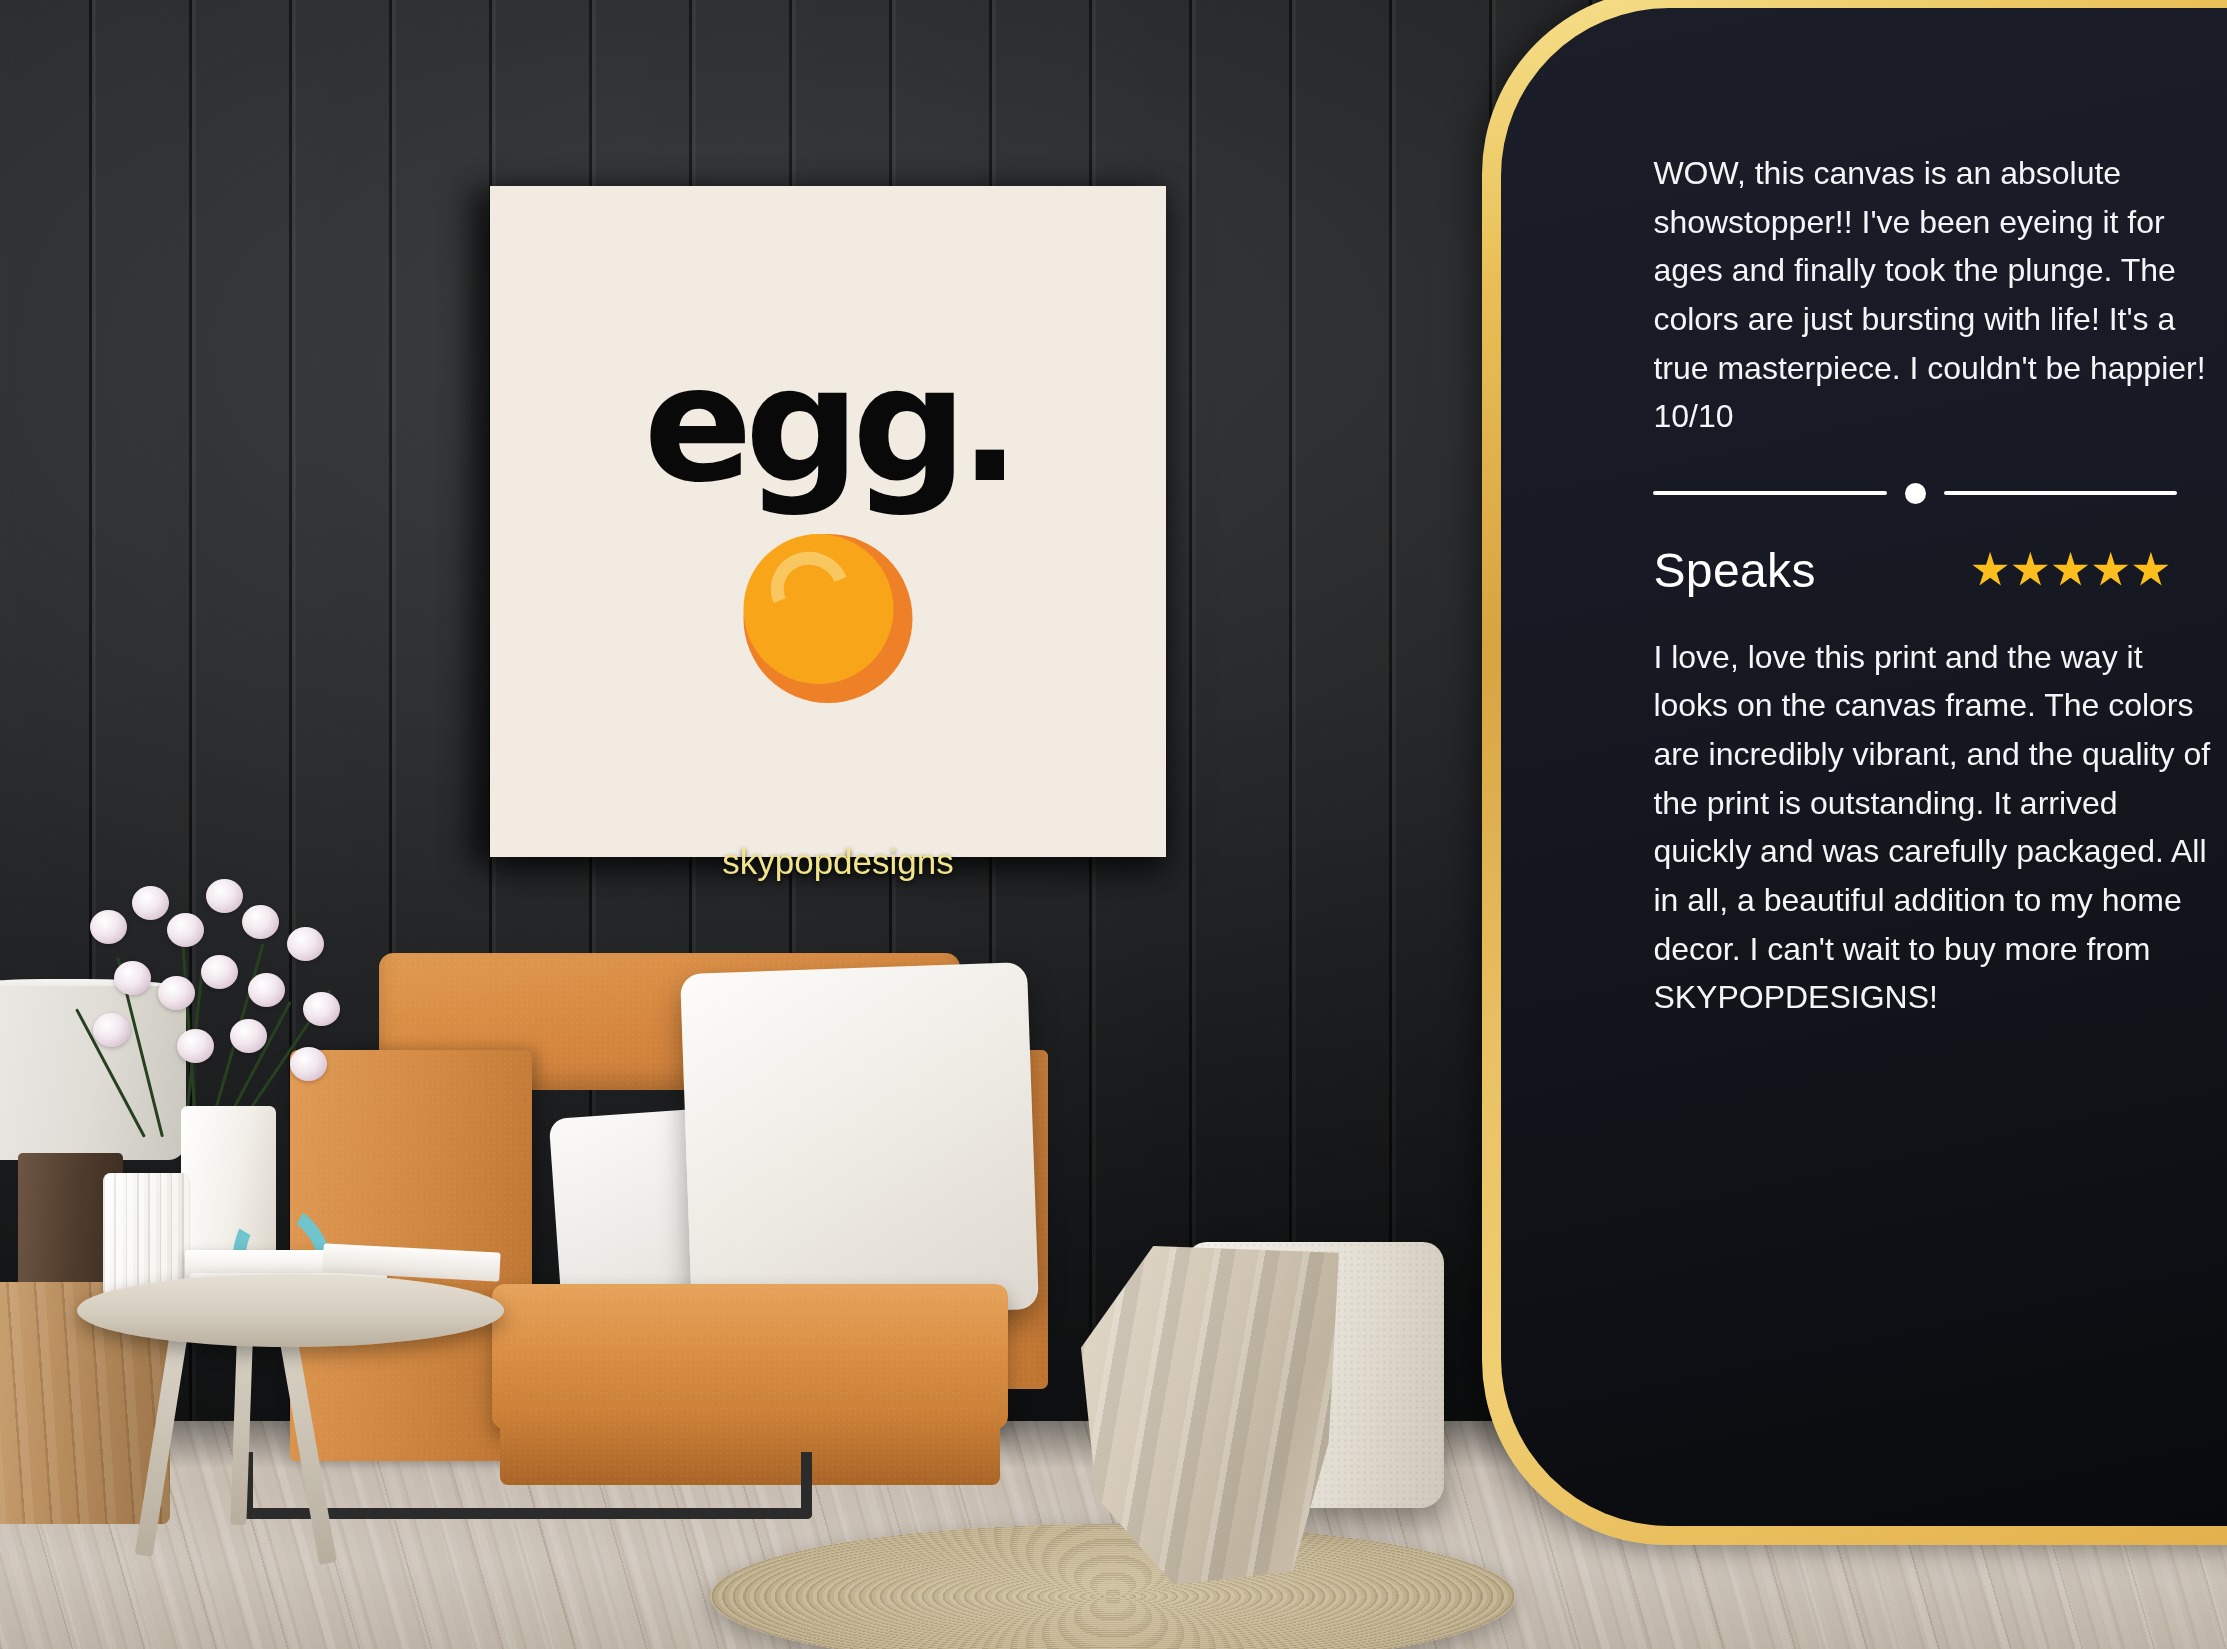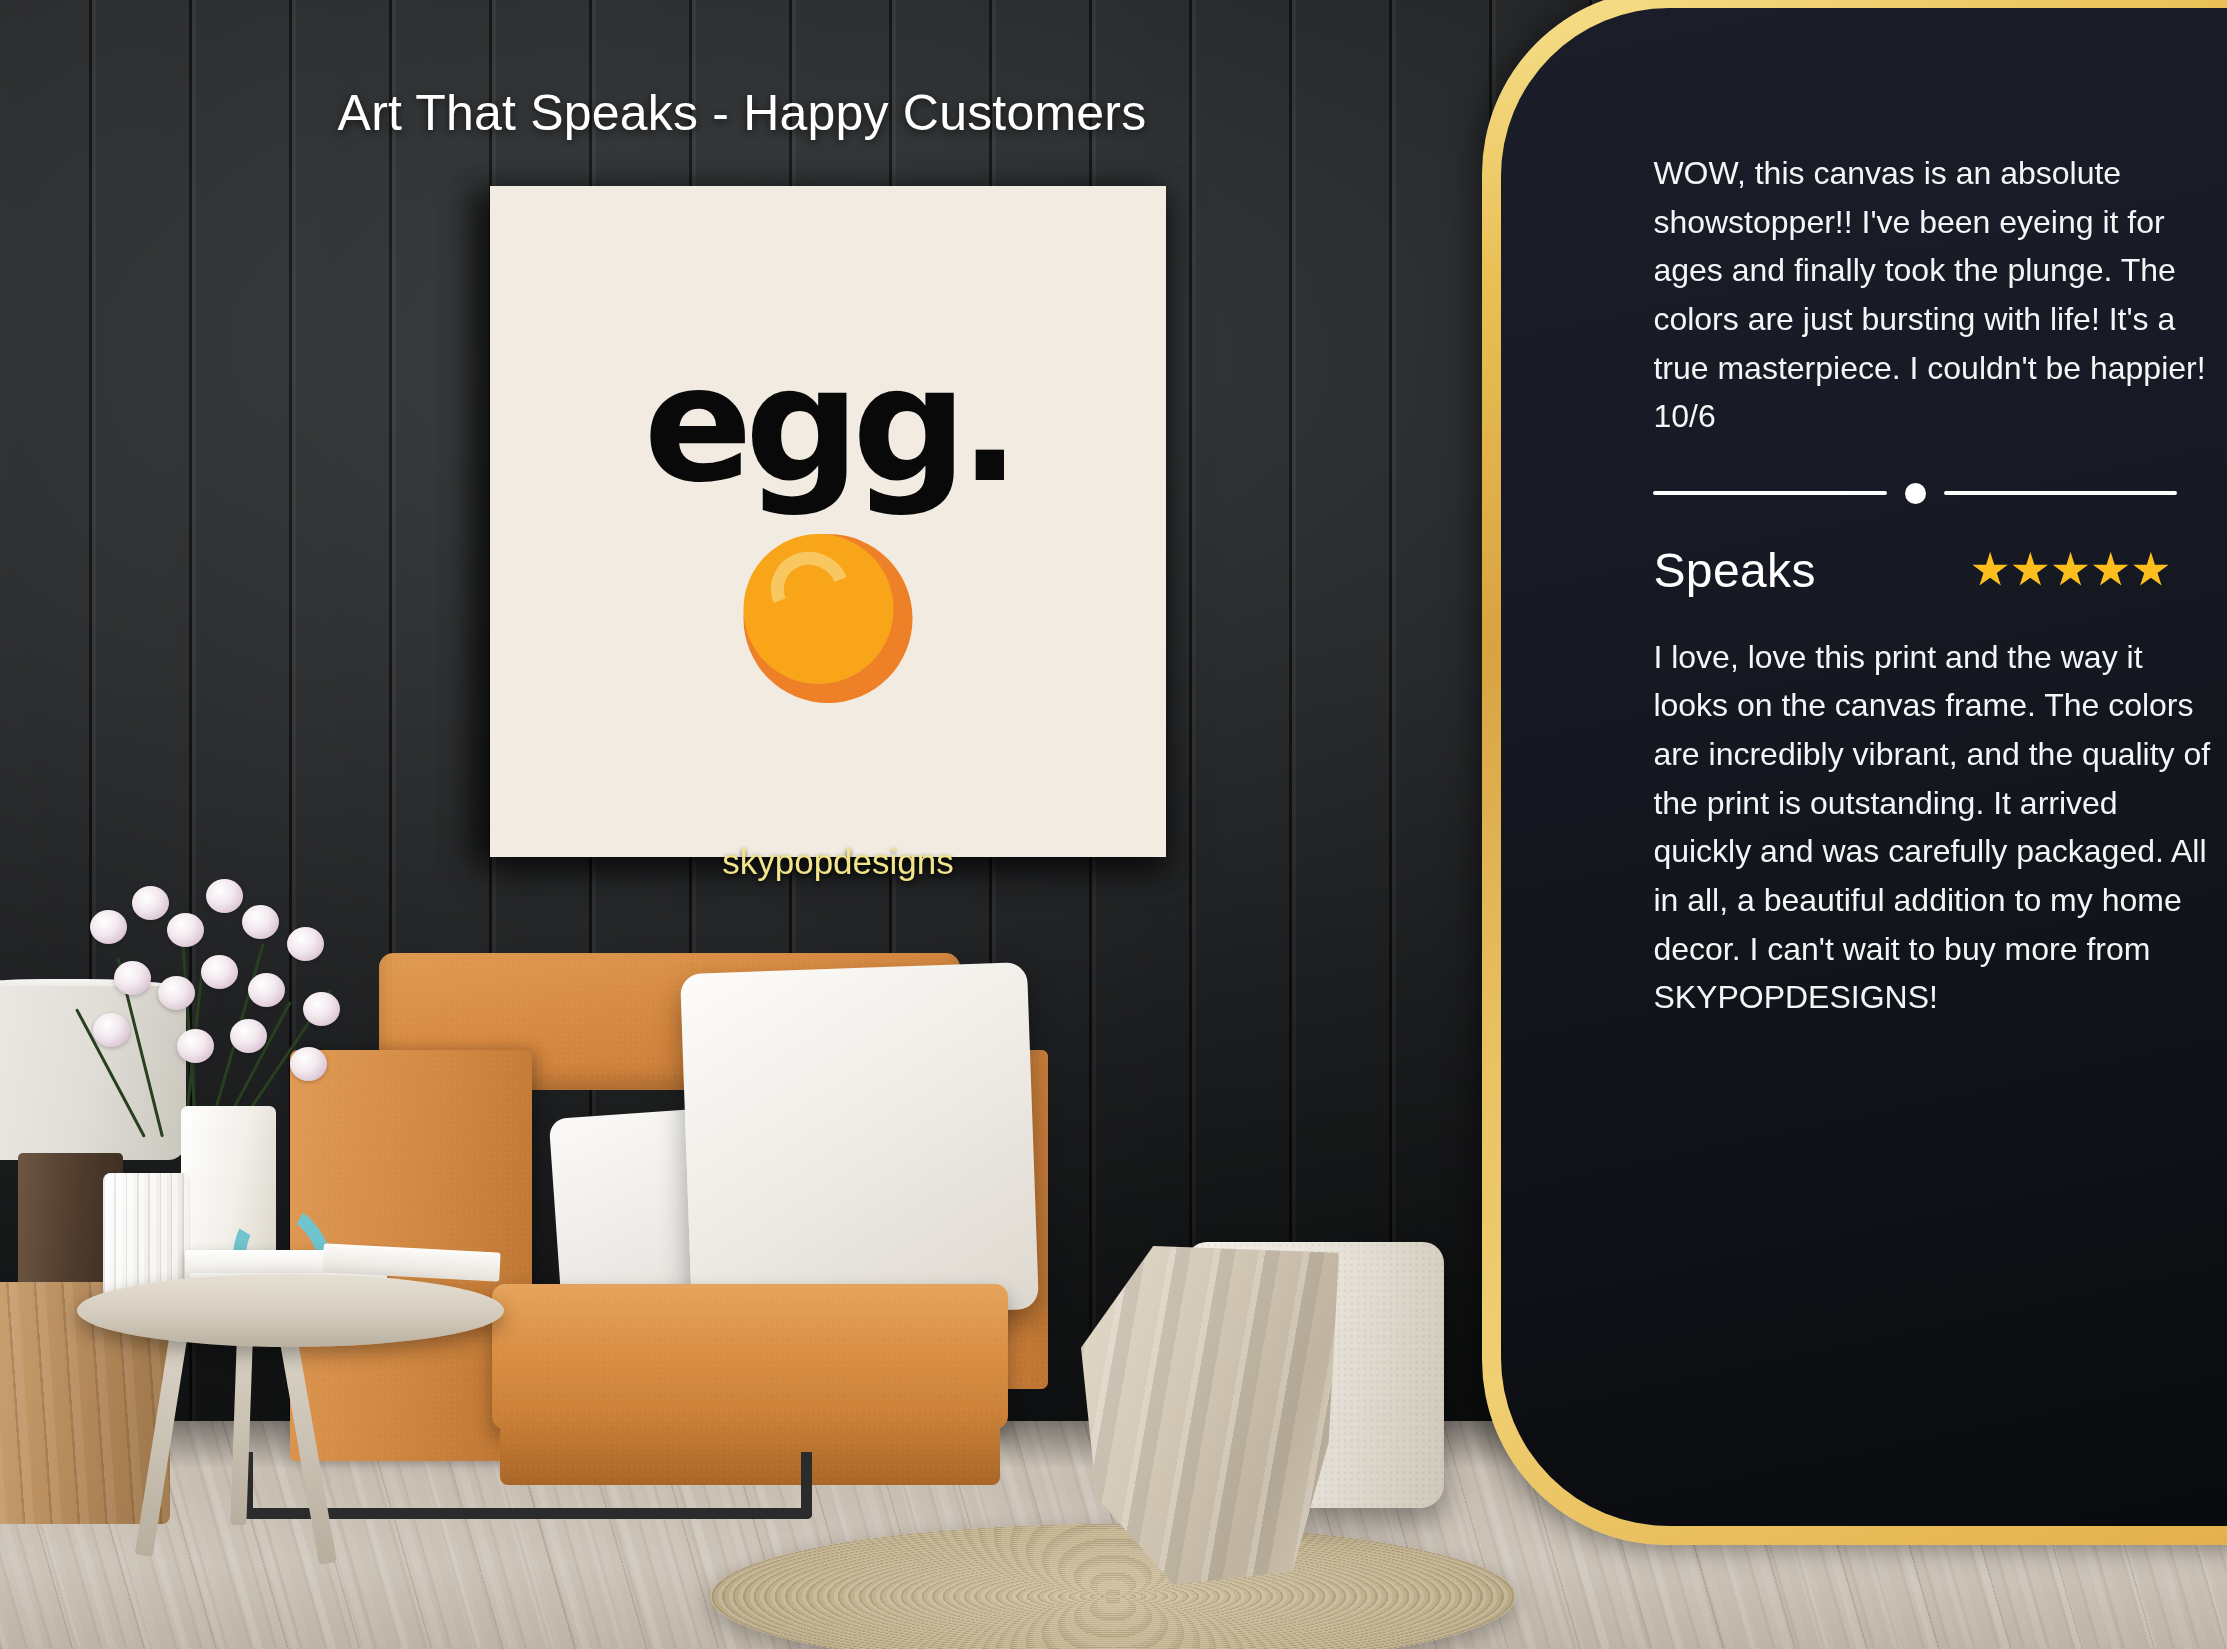--- a/index.html
+++ b/index.html
@@ -320,21 +320,20 @@
   <div class="wall">
     <div class="wall-slats"></div>
     <div class="wall-vig"></div>
   </div>
 
   <div class="floor">
     <div class="floor-grain"></div>
     <div class="floor-shadow"></div>
   </div>
 
-  <div class="title">Art That Speaks - Happy Customers</div>
 
   <div class="art-shadow"></div>
   <div class="art">
     <div class="art-word">egg.</div>
     <div class="yolk-wrap">
       <div class="yolk"></div>
       <div class="yolk-top"></div>
       <div class="yolk-hl"></div>
     </div>
   </div>
@@ -418,21 +417,21 @@
   <div class="books"></div>
   <div class="books2"></div>
   <div class="tray"></div>
   <div class="sidetable-top"></div>
 
   <div class="card-wrap">
     <div class="card">
       <div class="card-inner">
 
         <div>
-          <div class="rev-body">WOW, this canvas is an absolute showstopper!! I've been eyeing it for ages and finally took the plunge. The colors are just bursting with life! It's a true masterpiece. I couldn't be happier! 10/6</div>
+          <div class="rev-body">WOW, this canvas is an absolute showstopper!! I've been eyeing it for ages and finally took the plunge. The colors are just bursting with life! It's a true masterpiece. I couldn't be happier! 10/10</div>
         </div>
 
         <div class="divider">
           <div class="div-line"></div>
           <div class="div-dot"></div>
           <div class="div-line"></div>
         </div>
 
         <div>
           <div class="rev-head">

